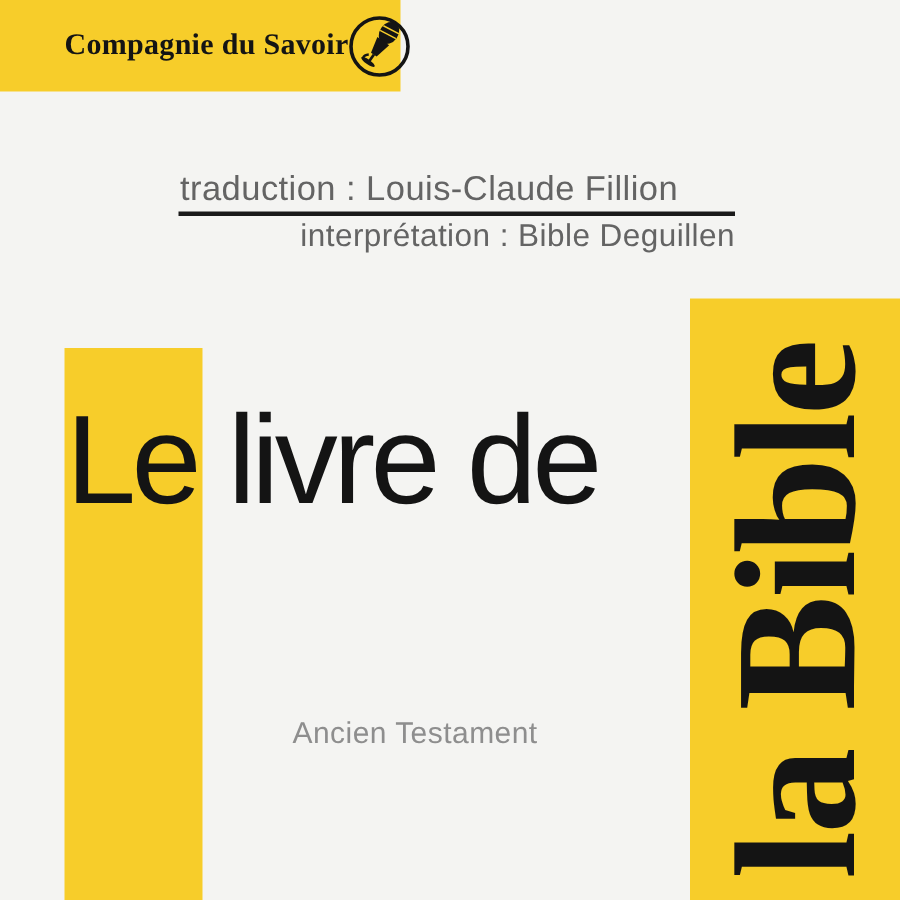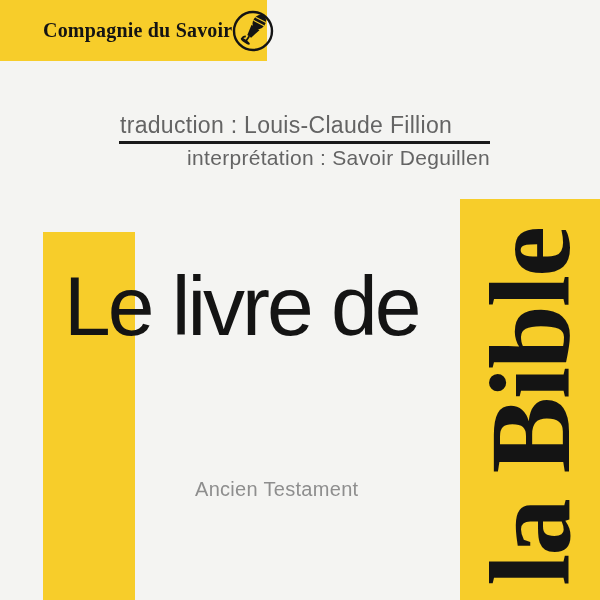--- a/index.html
+++ b/index.html
@@ -94,21 +94,20 @@
   
   .book-title {
     position: absolute;
     left: 44px; top: 261px;
     font-size: 84px;
     line-height: 90px;
     font-weight: normal;
     letter-spacing: -3px;
     color: var(--ink);
     white-space: nowrap;
-    padding-left: 20px;
   }
 
   
   .subtitle {
     position: absolute;
     left: 195px; top: 478px;
     font-size: 20px;
     color: var(--subtitle-gray);
     white-space: nowrap;
     letter-spacing: 0.3px;
@@ -145,21 +144,21 @@
         <ellipse cx="20.6" cy="33.8" rx="5.4" ry="1.6" fill="#141414"></ellipse>
       </g>
     </svg>
   </span>
 </div>
 
 <div class="credit-translation">traduction : Louis-Claude Fillion</div>
 
 <div class="credit-rule"></div>
 
-<div class="credit-narration">interprétation : Savoir Deguillen</div>
+<div class="credit-narration">interprétation : Bible Deguillen</div>
 
 <div class="left-bar"></div>
 
 <div class="right-bar">
   <div class="collection-title">la Bible</div>
 </div>
 
 <div class="book-title">
   <div>Le livre de</div>
 </div>

